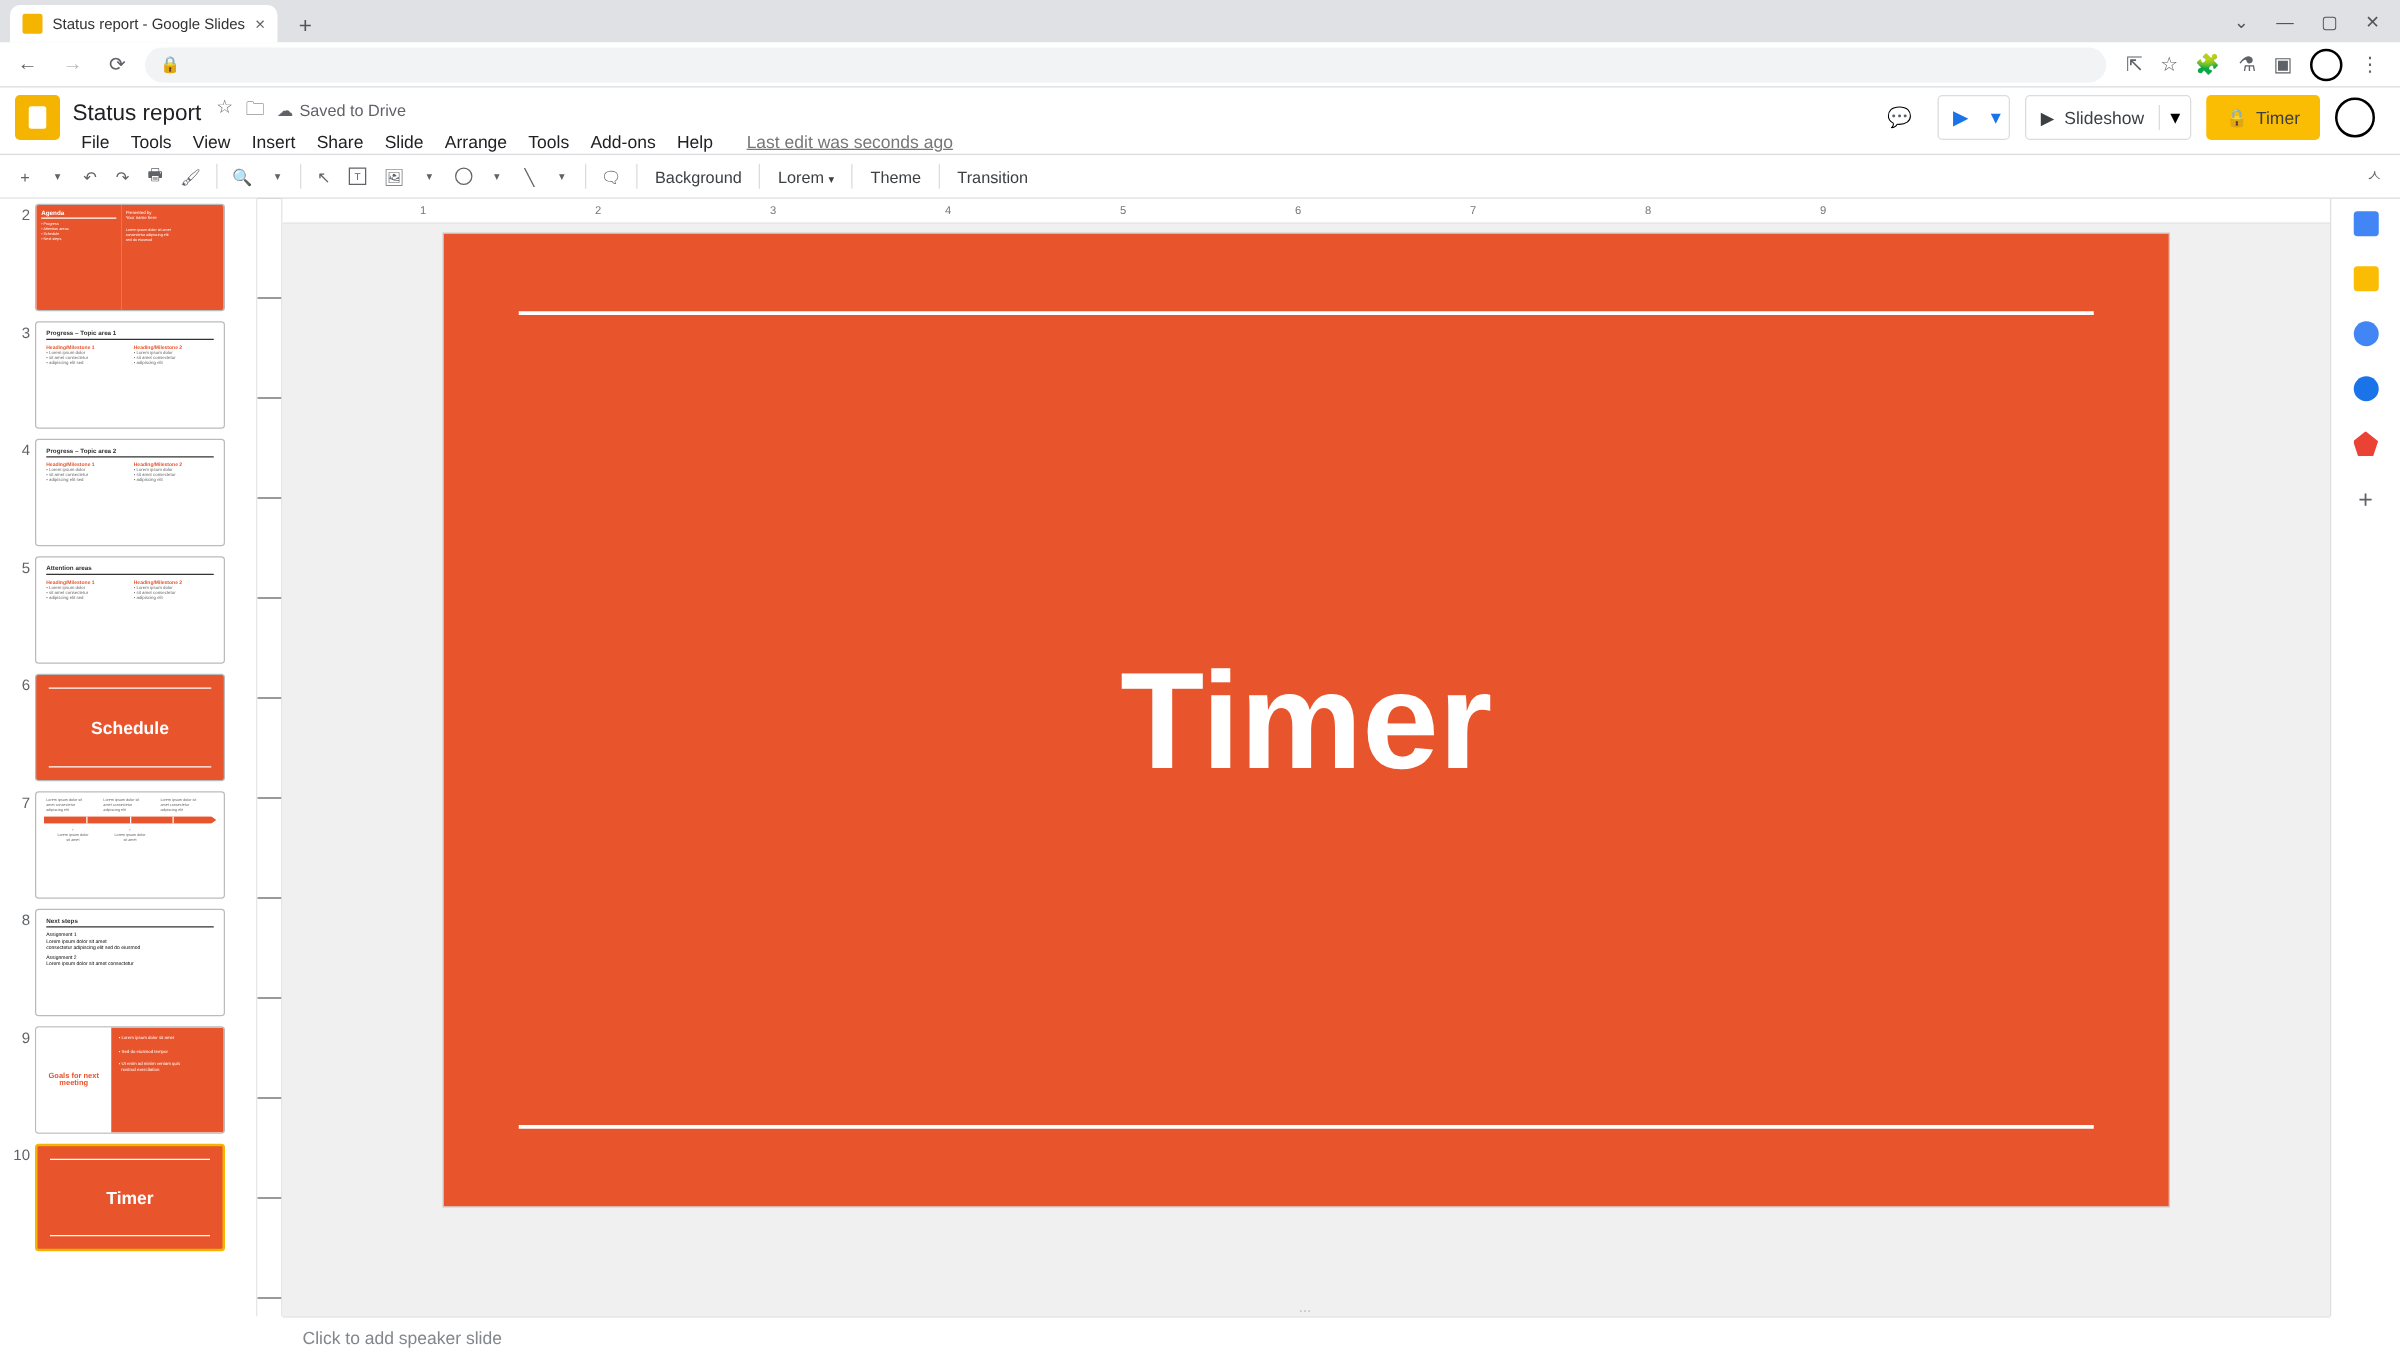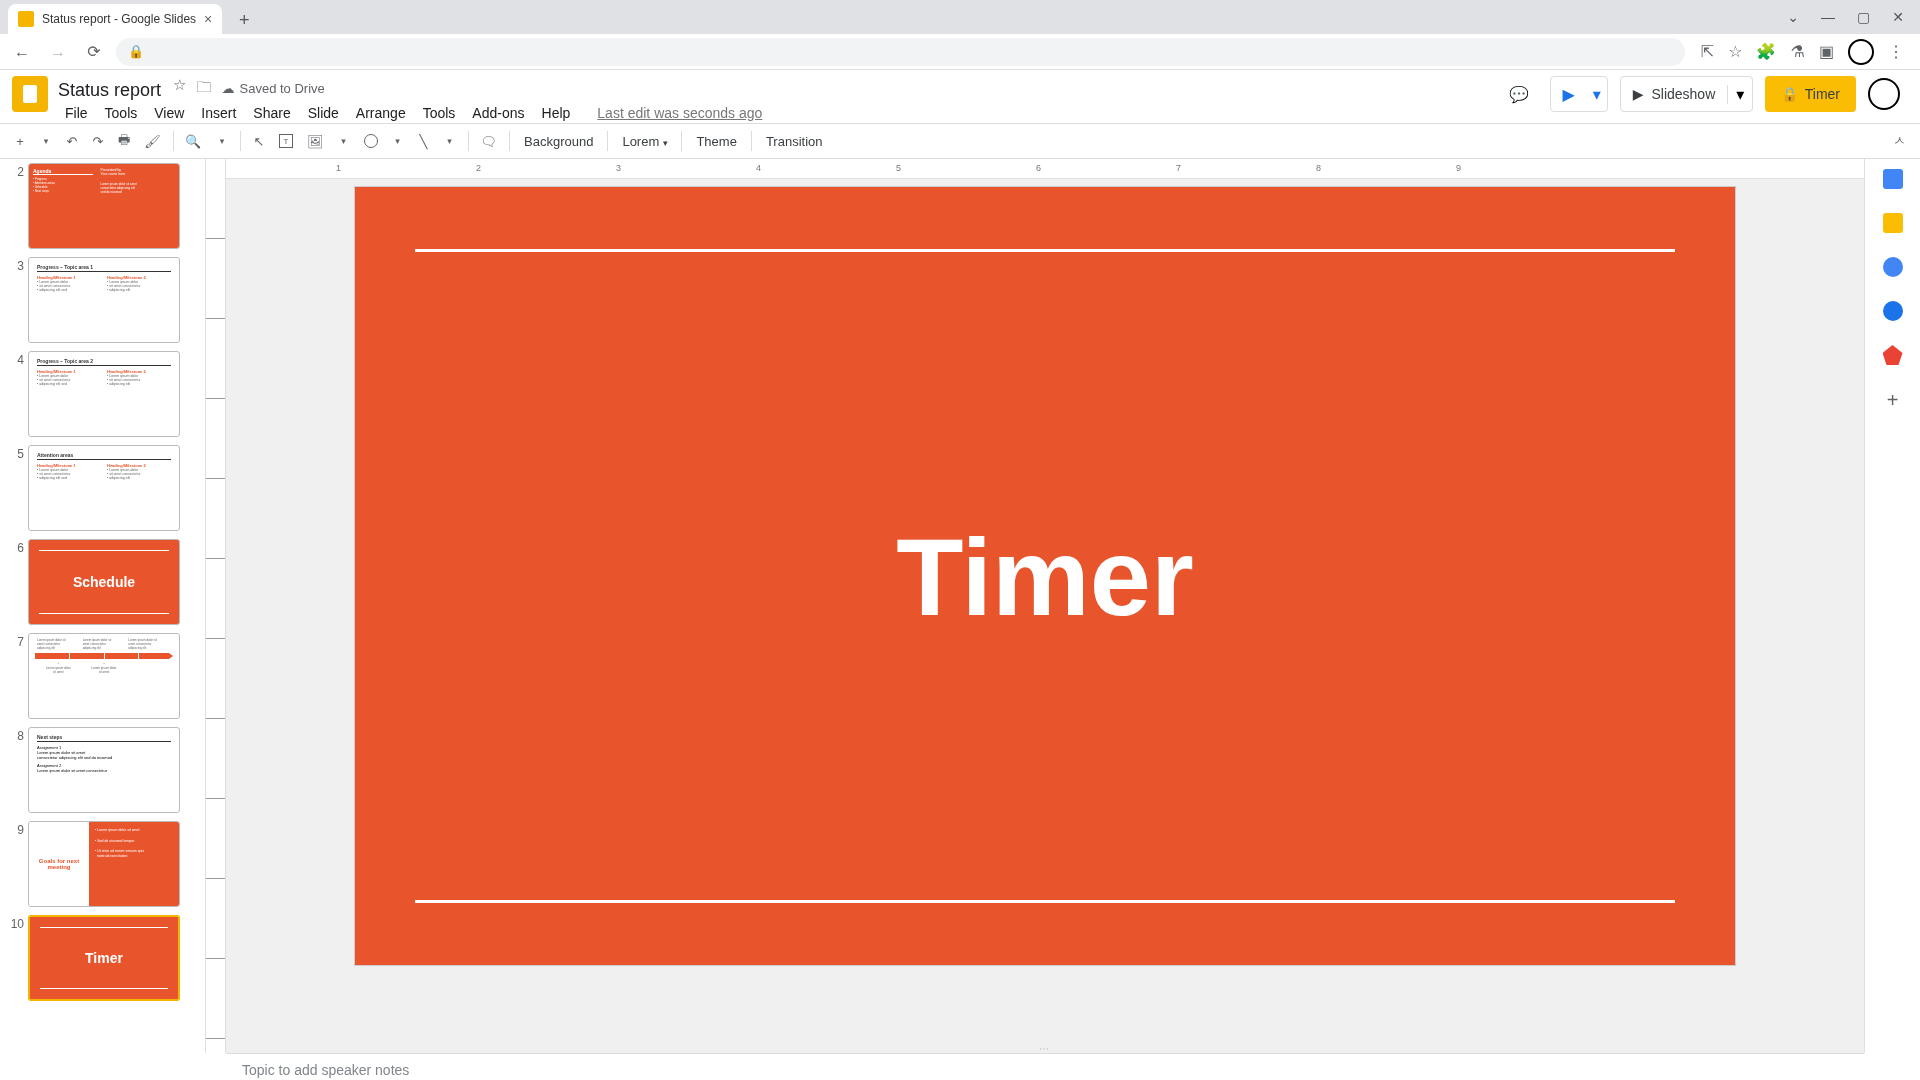--- a/index.html
+++ b/index.html
@@ -366,14 +366,14 @@
     <div class="side-icon" style="background:#fbbc04;"></div>
     <div class="side-icon" style="background:#4285f4; border-radius:50%;"></div>
     <div class="side-icon" style="background:#1a73e8; border-radius:50%;"></div>
     <div class="side-icon" style="background:#ea4335; clip-path:polygon(50% 0,100% 40%,80% 100%,20% 100%,0 40%);"></div>
     <div style="color:#5f6368; font-size:20px;">+</div>
   </div>
 </div>
 
 <div class="notes-handle">⋯</div>
 <div class="notes-area">
-  <span>Topic to add speaker notes</span>
+  <span>Click to add speaker slide</span>
 </div>
 
 </body></html>

